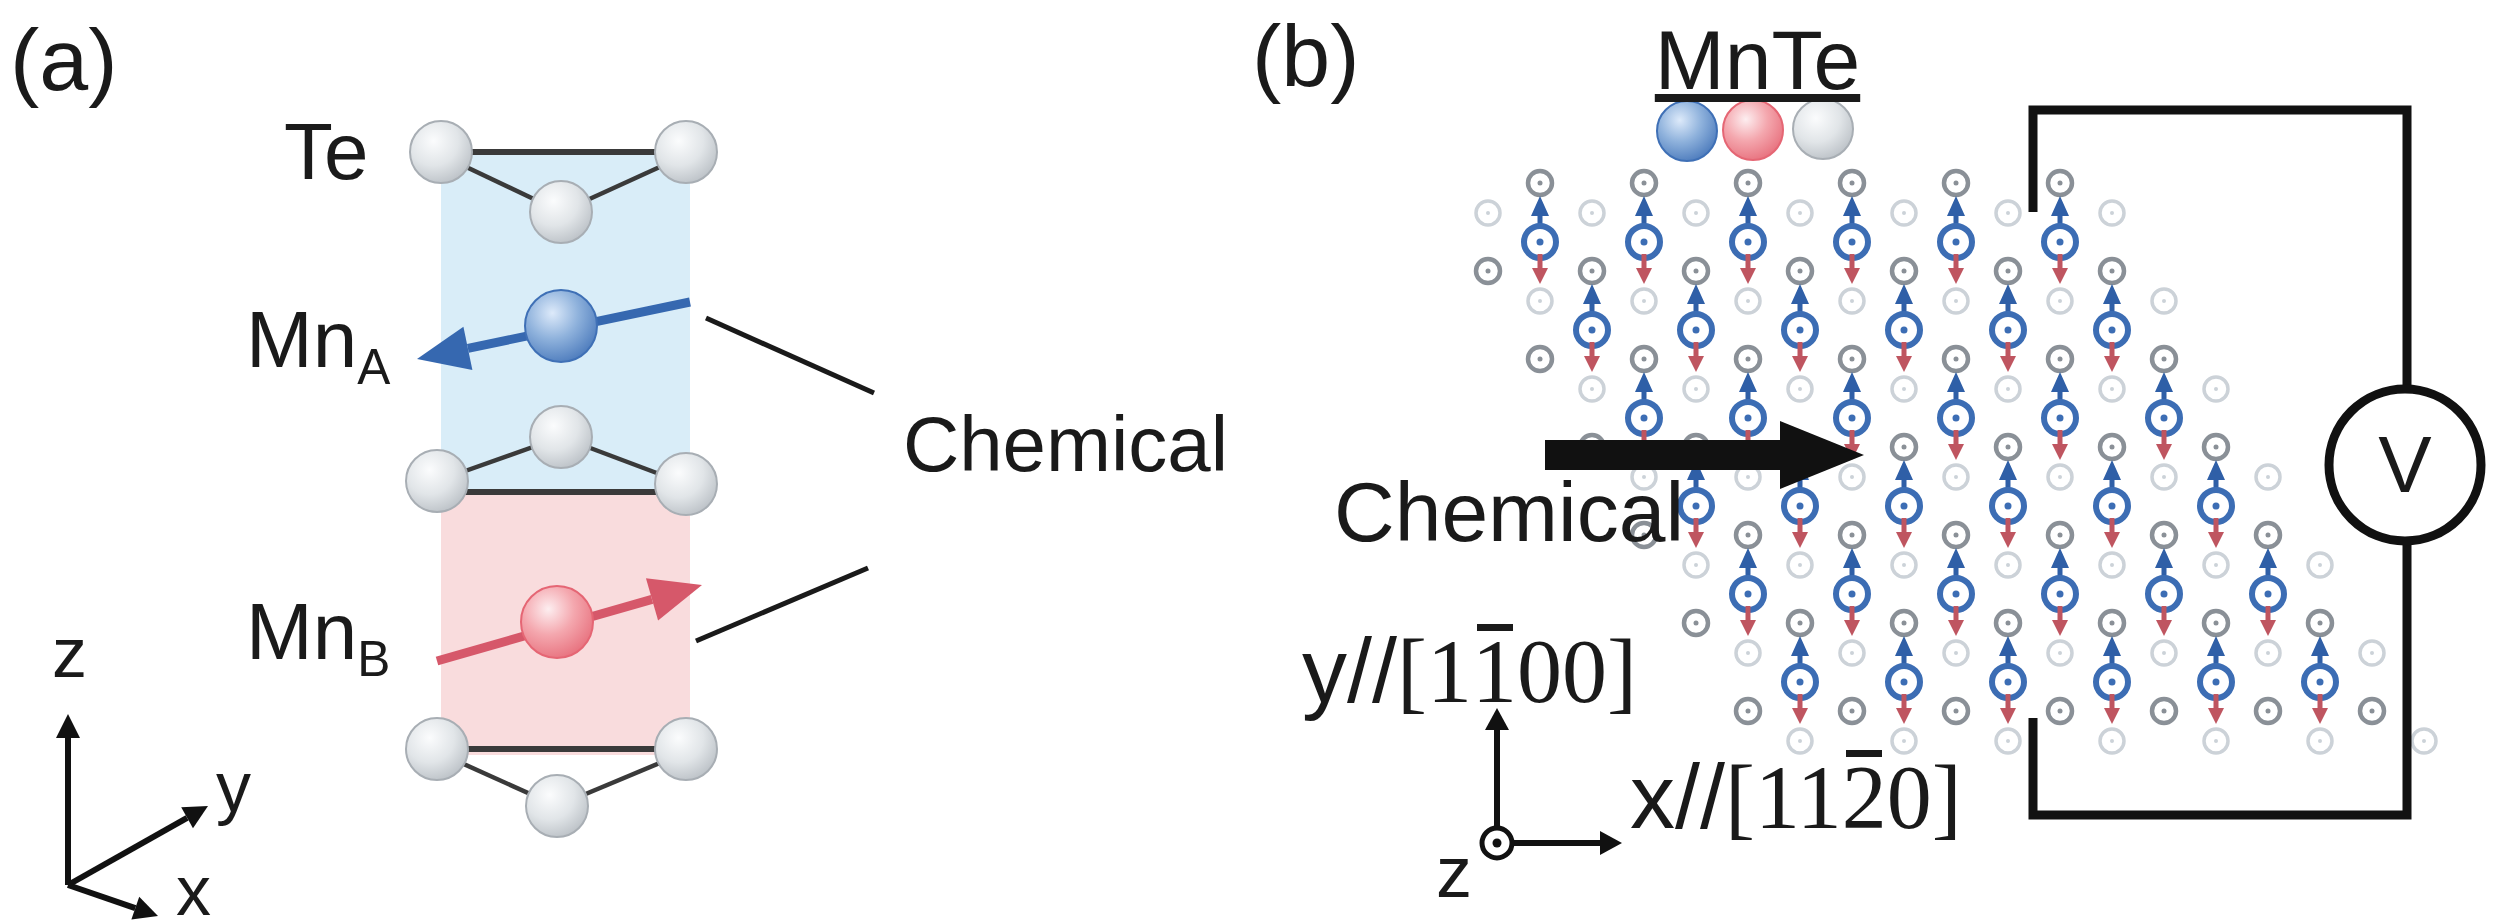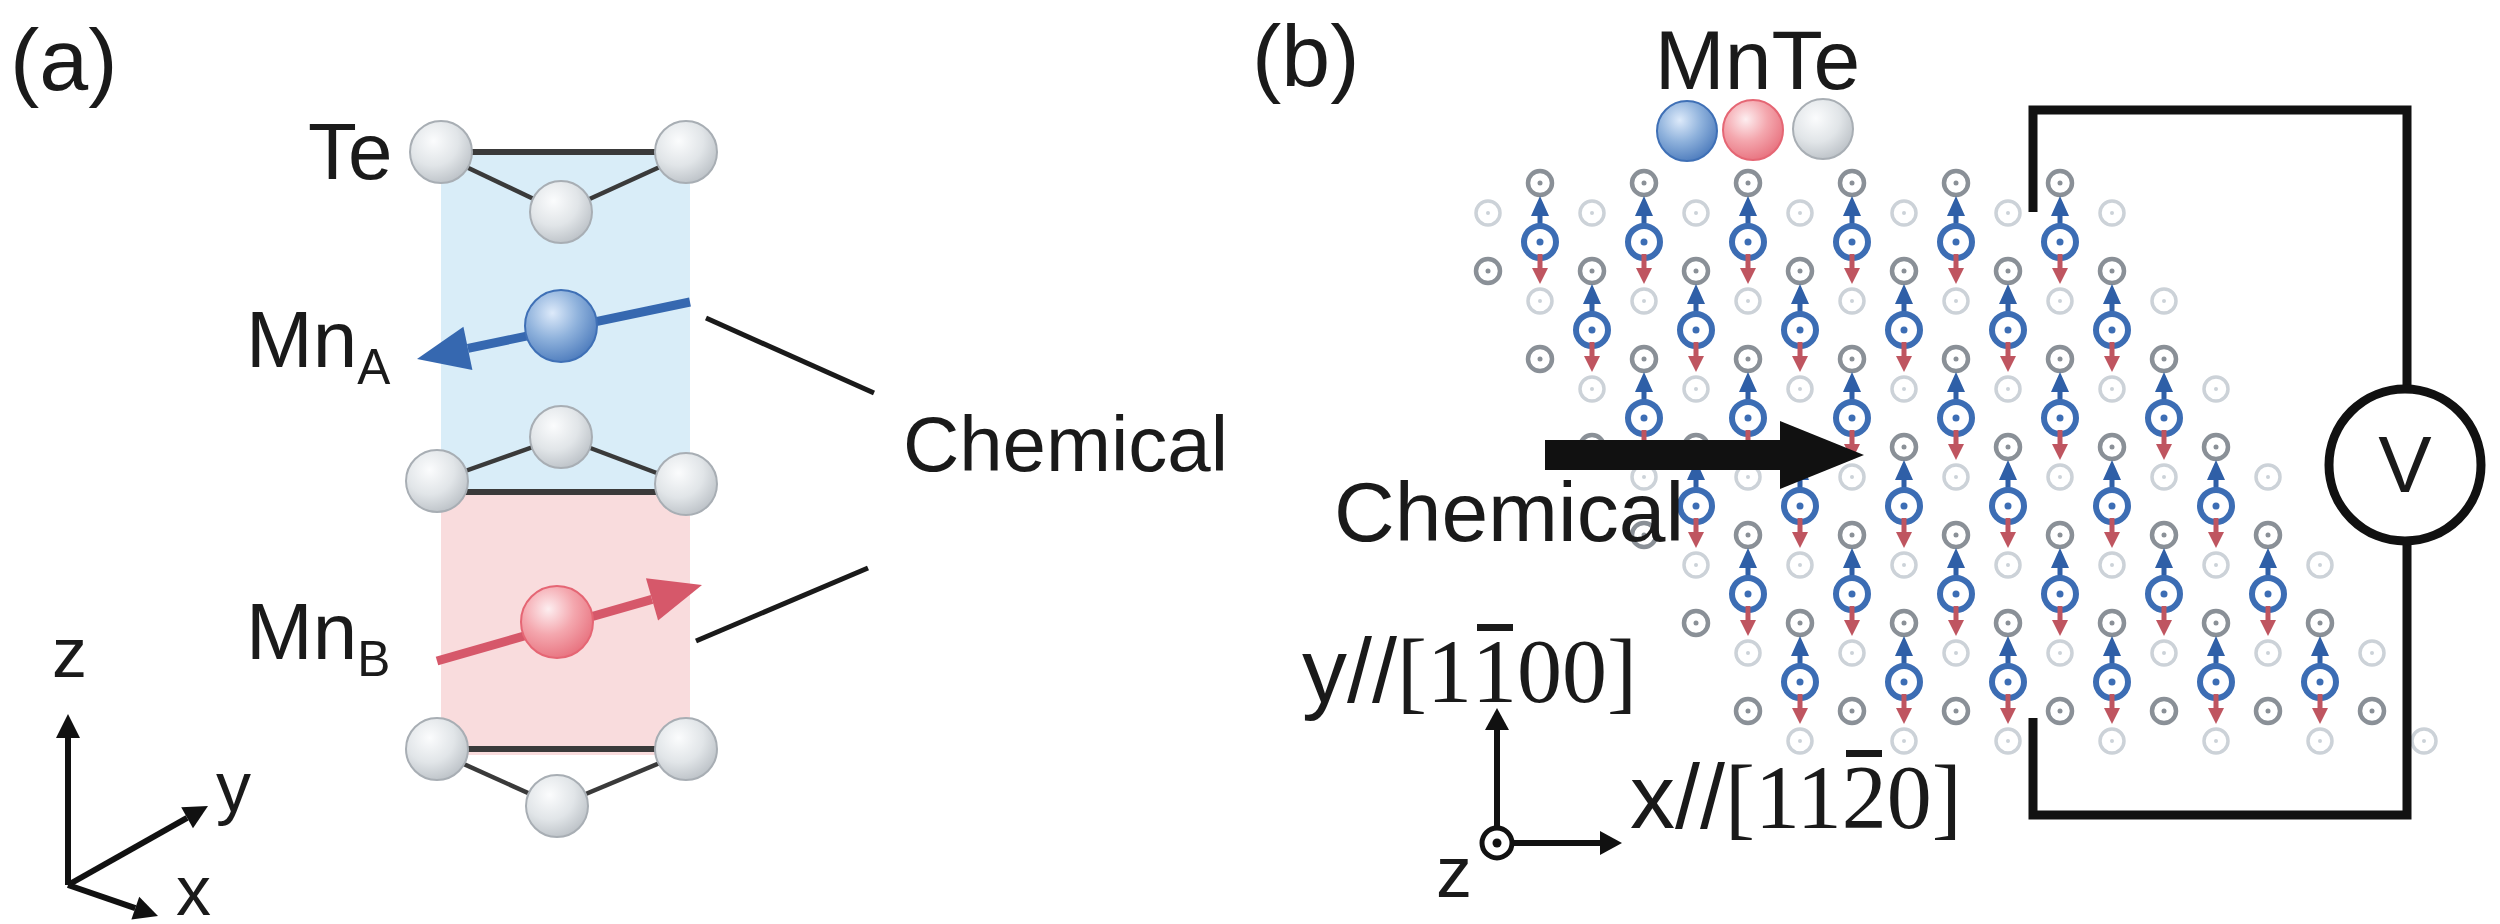--- a/index.html
+++ b/index.html
@@ -3,30 +3,30 @@
 <meta charset="utf-8">
 <style>
   html,body{margin:0;padding:0;background:#ffffff;}
   #canvas{position:relative;width:2500px;height:924px;background:#ffffff;overflow:hidden;
           font-family:"Liberation Sans",sans-serif;color:#111;}
   #gfx{position:absolute;left:0;top:0;}
   .t{position:absolute;white-space:nowrap;line-height:1;color:#1a1a1a;}
   .panel-label{font-size:88px;}
   #a-label{left:10px;top:16px;}
   #b-label{left:1252px;top:12px;}
-  #a-te{left:308px;top:112px;font-size:80px;}
+  #a-te{left:284px;top:112px;font-size:80px;}
   #a-mna{left:246px;top:300px;font-size:80px;}
   #a-mnb{left:246px;top:592px;font-size:80px;}
   .sub{font-size:0.62em;}
   #a-chem{left:748px;top:402px;width:480px;font-size:78px;line-height:84px;text-align:right;white-space:normal;}
   .axis-letter{font-size:70px;}
   #a-axz{left:52px;top:618px;}
   #a-axy{left:216px;top:752px;}
   #a-axx{left:176px;top:856px;}
-  #b-mnte{left:1645px;top:18px;width:225px;text-align:center;font-size:84px;}
+  #b-mnte{left:1645px;top:18px;width:225px;text-align:center;font-size:84px;text-decoration:underline;}
   #b-current{left:1334px;top:470px;font-size:84px;}
   #b-v{left:2345px;top:419px;width:120px;height:92px;font-size:80px;text-align:center;line-height:92px;}
   #b-axz{left:1436px;top:836px;font-size:72px;}
   .miller{font-size:90px;line-height:1.15;}
   .miller .pre{font-family:"Liberation Sans",sans-serif;}
   .miller .bk{font-family:Liberation Serif, serif;}
   .miller .ol{position:relative;display:inline-block;}
   .miller .ol::before{content:"";position:absolute;left:10%;right:10%;top:4px;height:7px;background:#1a1a1a;}
   #b-ylab{left:1302px;top:620px;}
   #b-xlab{left:1630px;top:746px;}

